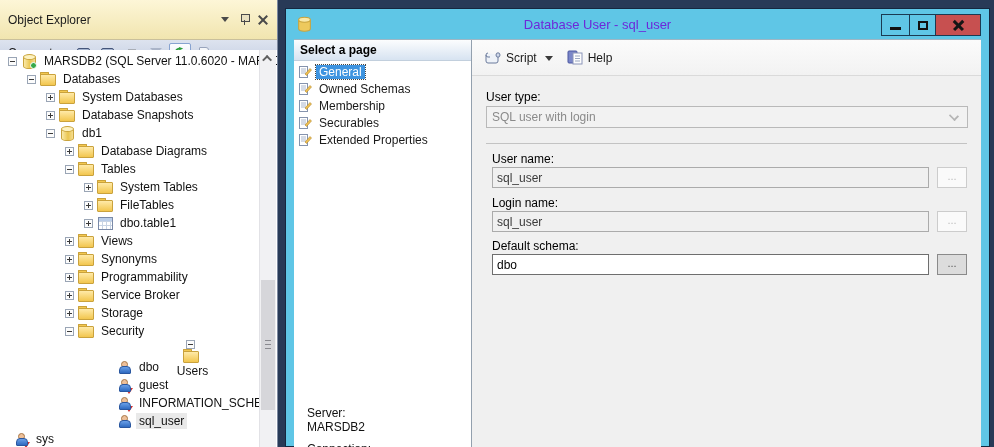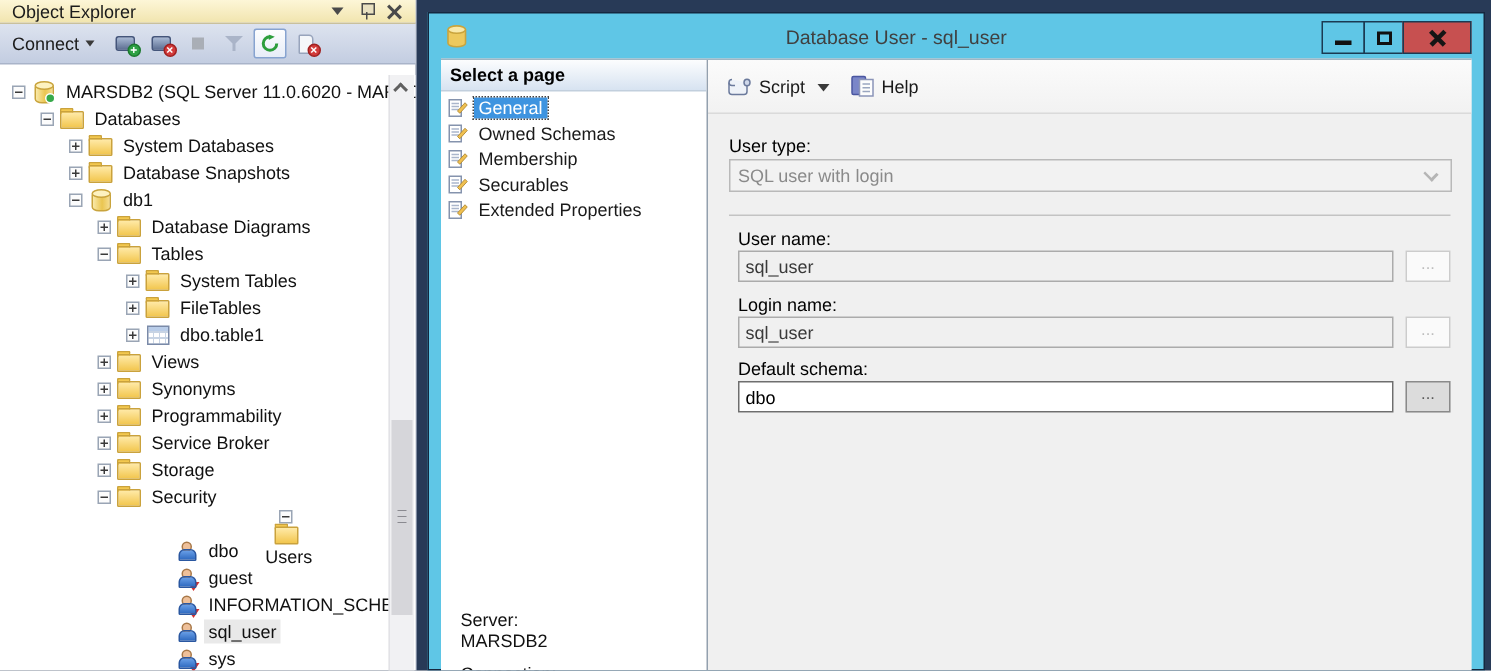--- a/index.html
+++ b/index.html
@@ -11,21 +11,21 @@
     font-size: 12px;
     color: #1e1e1e;
   }
 
   
   .oe {
     position: absolute; left: 0; top: 0; width: 278px; height: 447px;
     background: #ffffff; border-right: 1px solid #7e8aa0;
   }
   .oe-titlebar {
-    height: 16px; display: flex; align-items: center;
+    height: 40px; display: flex; align-items: center;
     background: linear-gradient(#fdf6d7, #f1e5af);
     border-bottom: 1px solid #c9c09c;
     padding: 0 6px 0 8px;
   }
   .oe-title { flex: 1; color: #1b1b1b; }
   .cap-btn { width: 16px; height: 16px; display: flex; align-items: center; justify-content: center; margin-left: 3px; position: relative; }
   .tri-down { width: 0; height: 0; border-left: 4px solid transparent; border-right: 4px solid transparent; border-top: 5px solid #4a4a4a; }
   .pin { position: relative; width: 7px; height: 12px; }
   .pin::before { content:""; position:absolute; top:0; left:0; width:7px; height:6px; border:1px solid #4a4a4a; background:#e8e0c0; }
   .pin::after { content:""; position:absolute; top:6px; left:3px; width:1px; height:5px; background:#4a4a4a; }
@@ -88,21 +88,21 @@
   .sb-grip { position: absolute; left: 4px; right: 4px; top: 60px; height: 9px;
     background: repeating-linear-gradient(#8a8a90 0 1px, transparent 1px 4px); }
 
   
   .dialog {
     position: absolute; left: 285px; top: 8px; width: 705px; height: 439px;
     background: #5fc6e6; border: 1px solid #15273f; padding: 0 8px;
   }
   .dlg-titlebar { height: 30px; display: flex; align-items: center; }
   .dlg-icon { margin-left: 2px; flex: none; }
-  .dlg-title { flex: 1; text-align: center; font-size: 13px; color: #404040; }
+  .dlg-title { flex: 1; text-align: center; font-size: 13px; color: #6d28d9; }
   .dlg-btns { display: flex; flex: none; margin-top: 2px; }
   .win-btn { height: 22px; border: 1px solid #1b3a52; display: flex; align-items: center; justify-content: center; margin-left: -1px; }
   .win-min { width: 29px; } .win-max { width: 27px; } .win-close { width: 46px; background: #c75050; }
   .g-min { width: 11px; height: 3px; background: #111; margin-top: 6px; }
   .g-max { width: 10px; height: 9px; border: 2px solid #111; }
   .g-close { position: relative; width: 12px; height: 12px; }
   .g-close::before, .g-close::after { content:""; position:absolute; left:0; top:5px; width:13px; height:2.5px; background:#151515; }
   .g-close::before { transform: rotate(45deg); } .g-close::after { transform: rotate(-45deg); }
 
   .dlg-body { display: flex; height: 408px; background: #f0f0f0; border-top: 1px solid #9fb6c4; overflow: hidden; }
@@ -308,21 +308,21 @@
         </span>
     <span class="tlabel">INFORMATION_SCHEM</span>
   </div>
 
   <div class="trow" style="padding-left: 103px;">
     <span class="exp hidden"></span>
     <span class="ticon ti-user"></span>
     <span class="tlabel sel">sql_user</span>
   </div>
 
-  <div class="trow" style="padding-left: 103px;">
+  <div class="trow" style="">
     <span class="exp hidden"></span>
     <span class="ticon ti-user-disabled">
           <span class="ti-badge"></span>
         </span>
     <span class="tlabel">sys</span>
   </div>
 </div>
   <div class="tree-scrollbar">
     <span class="sb-up">
         <span class="sb-up-arrow"></span>

